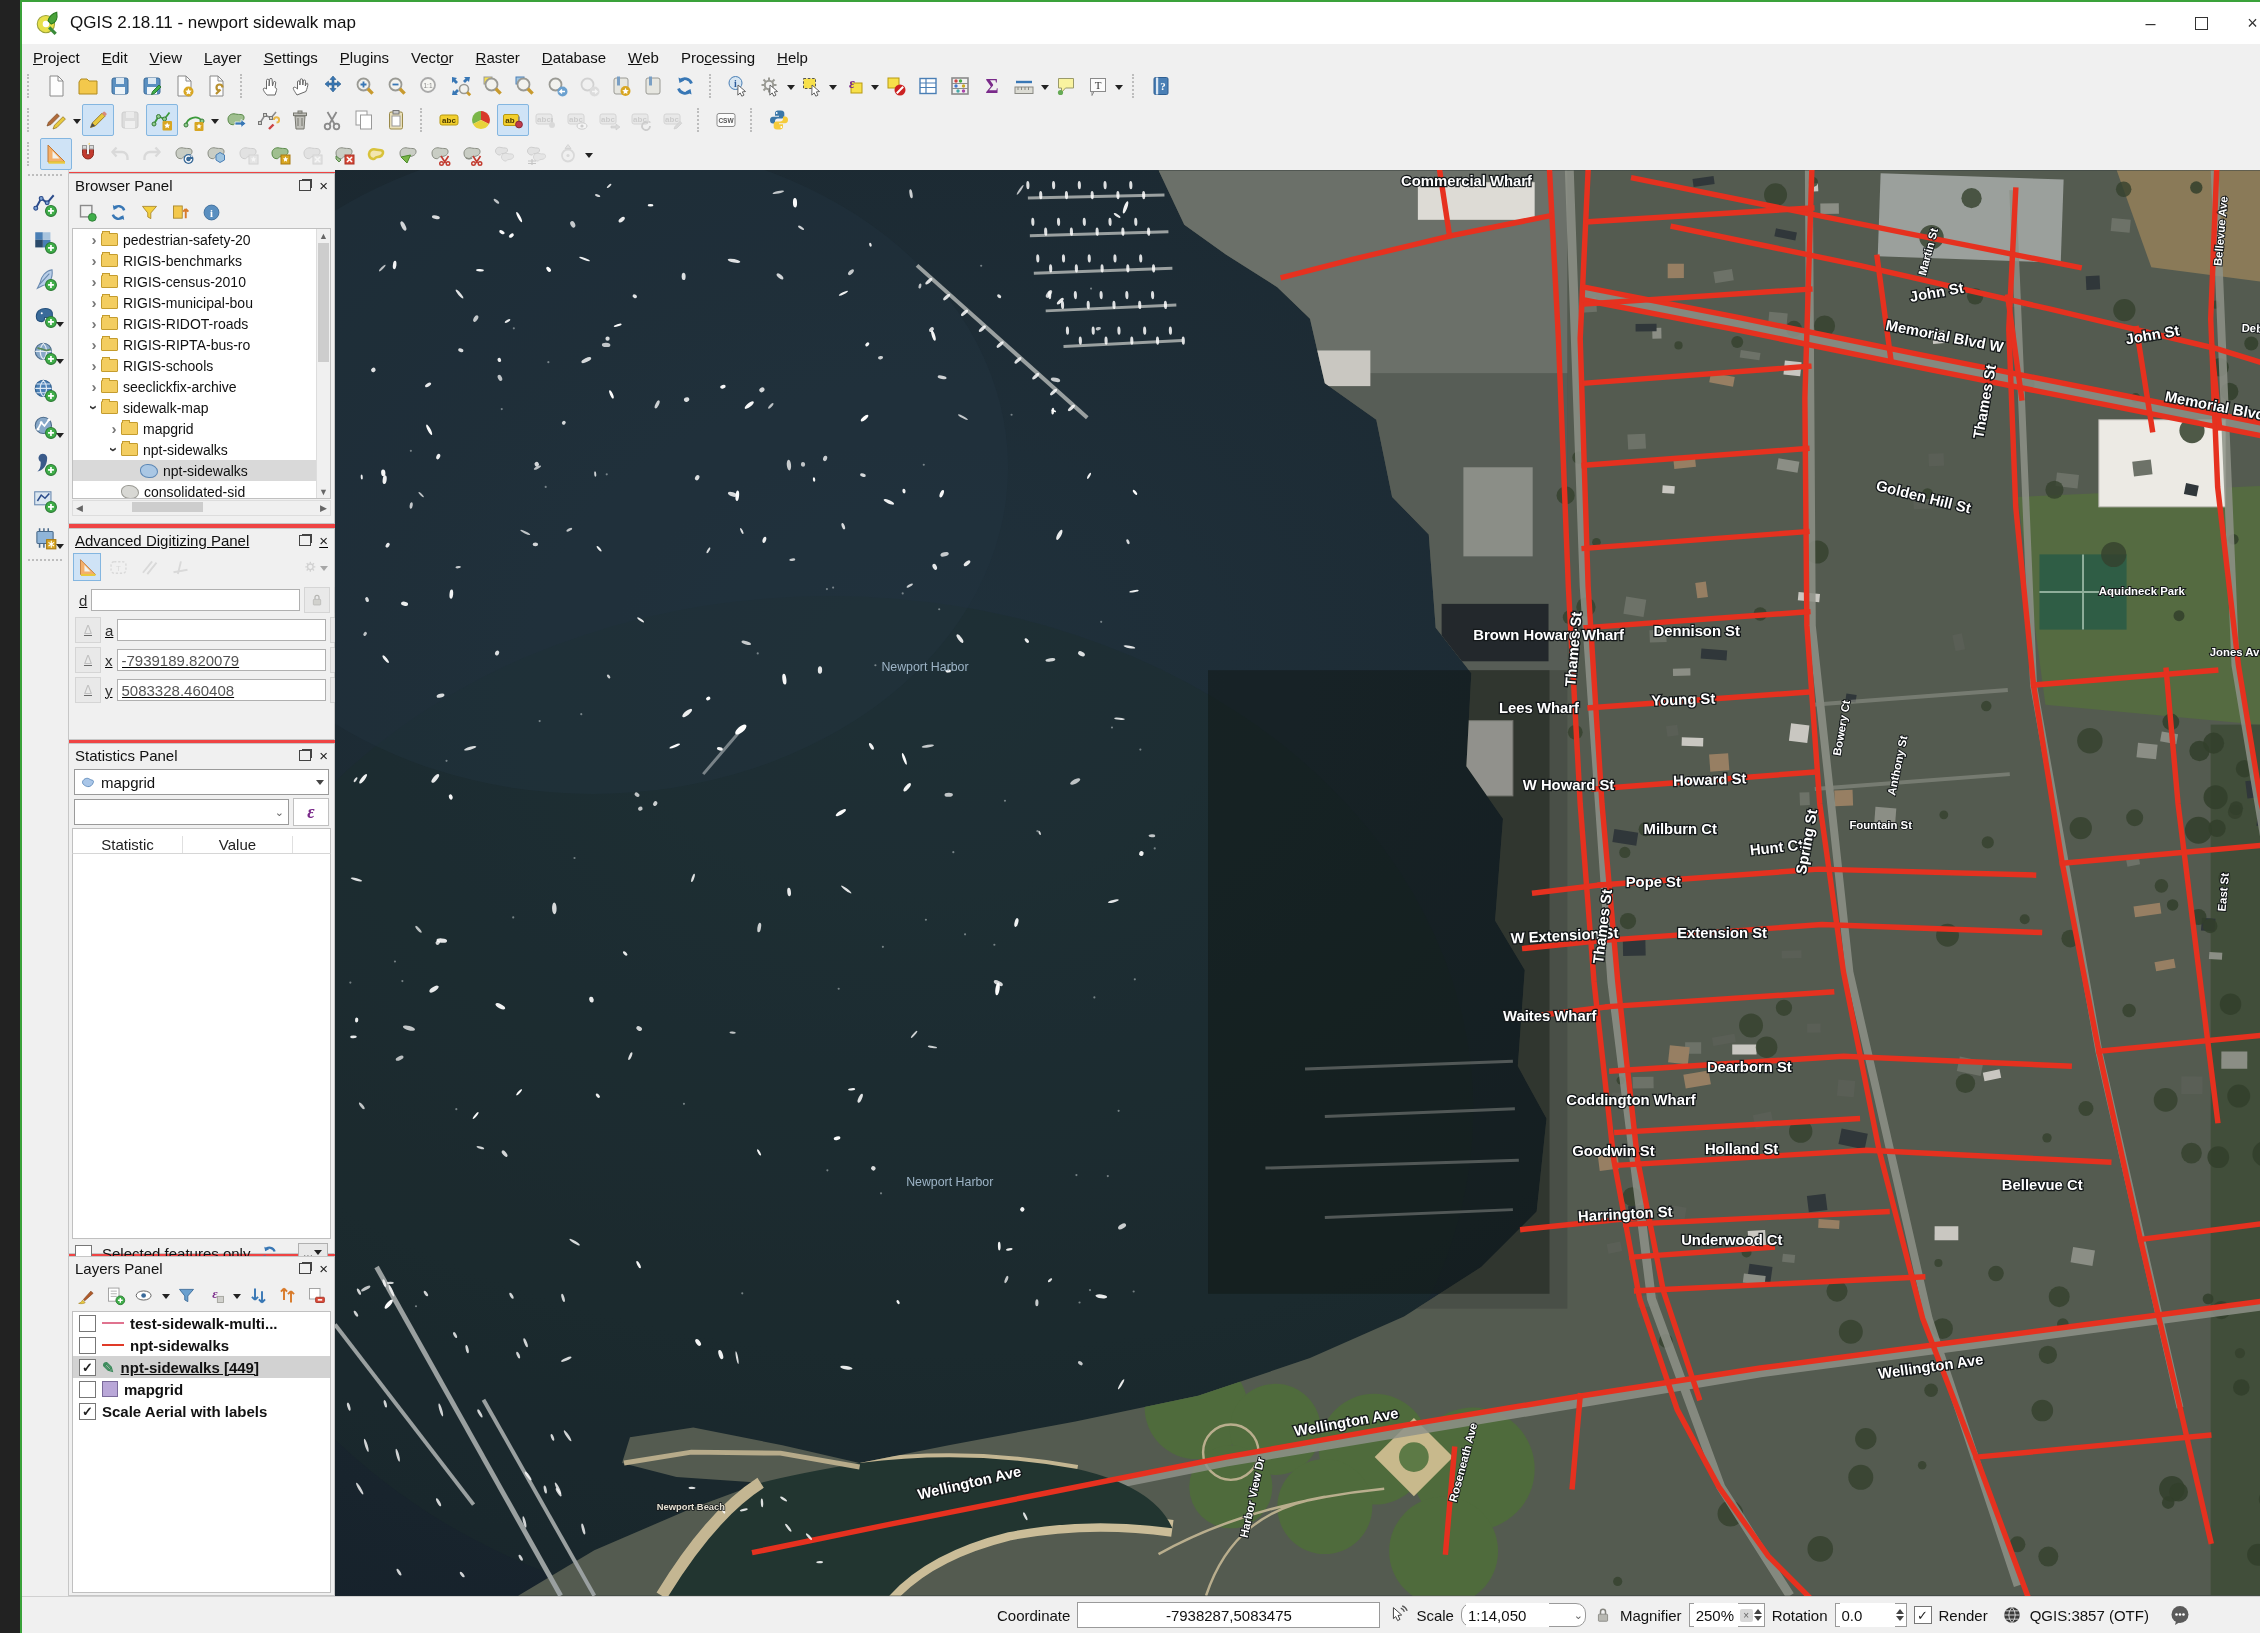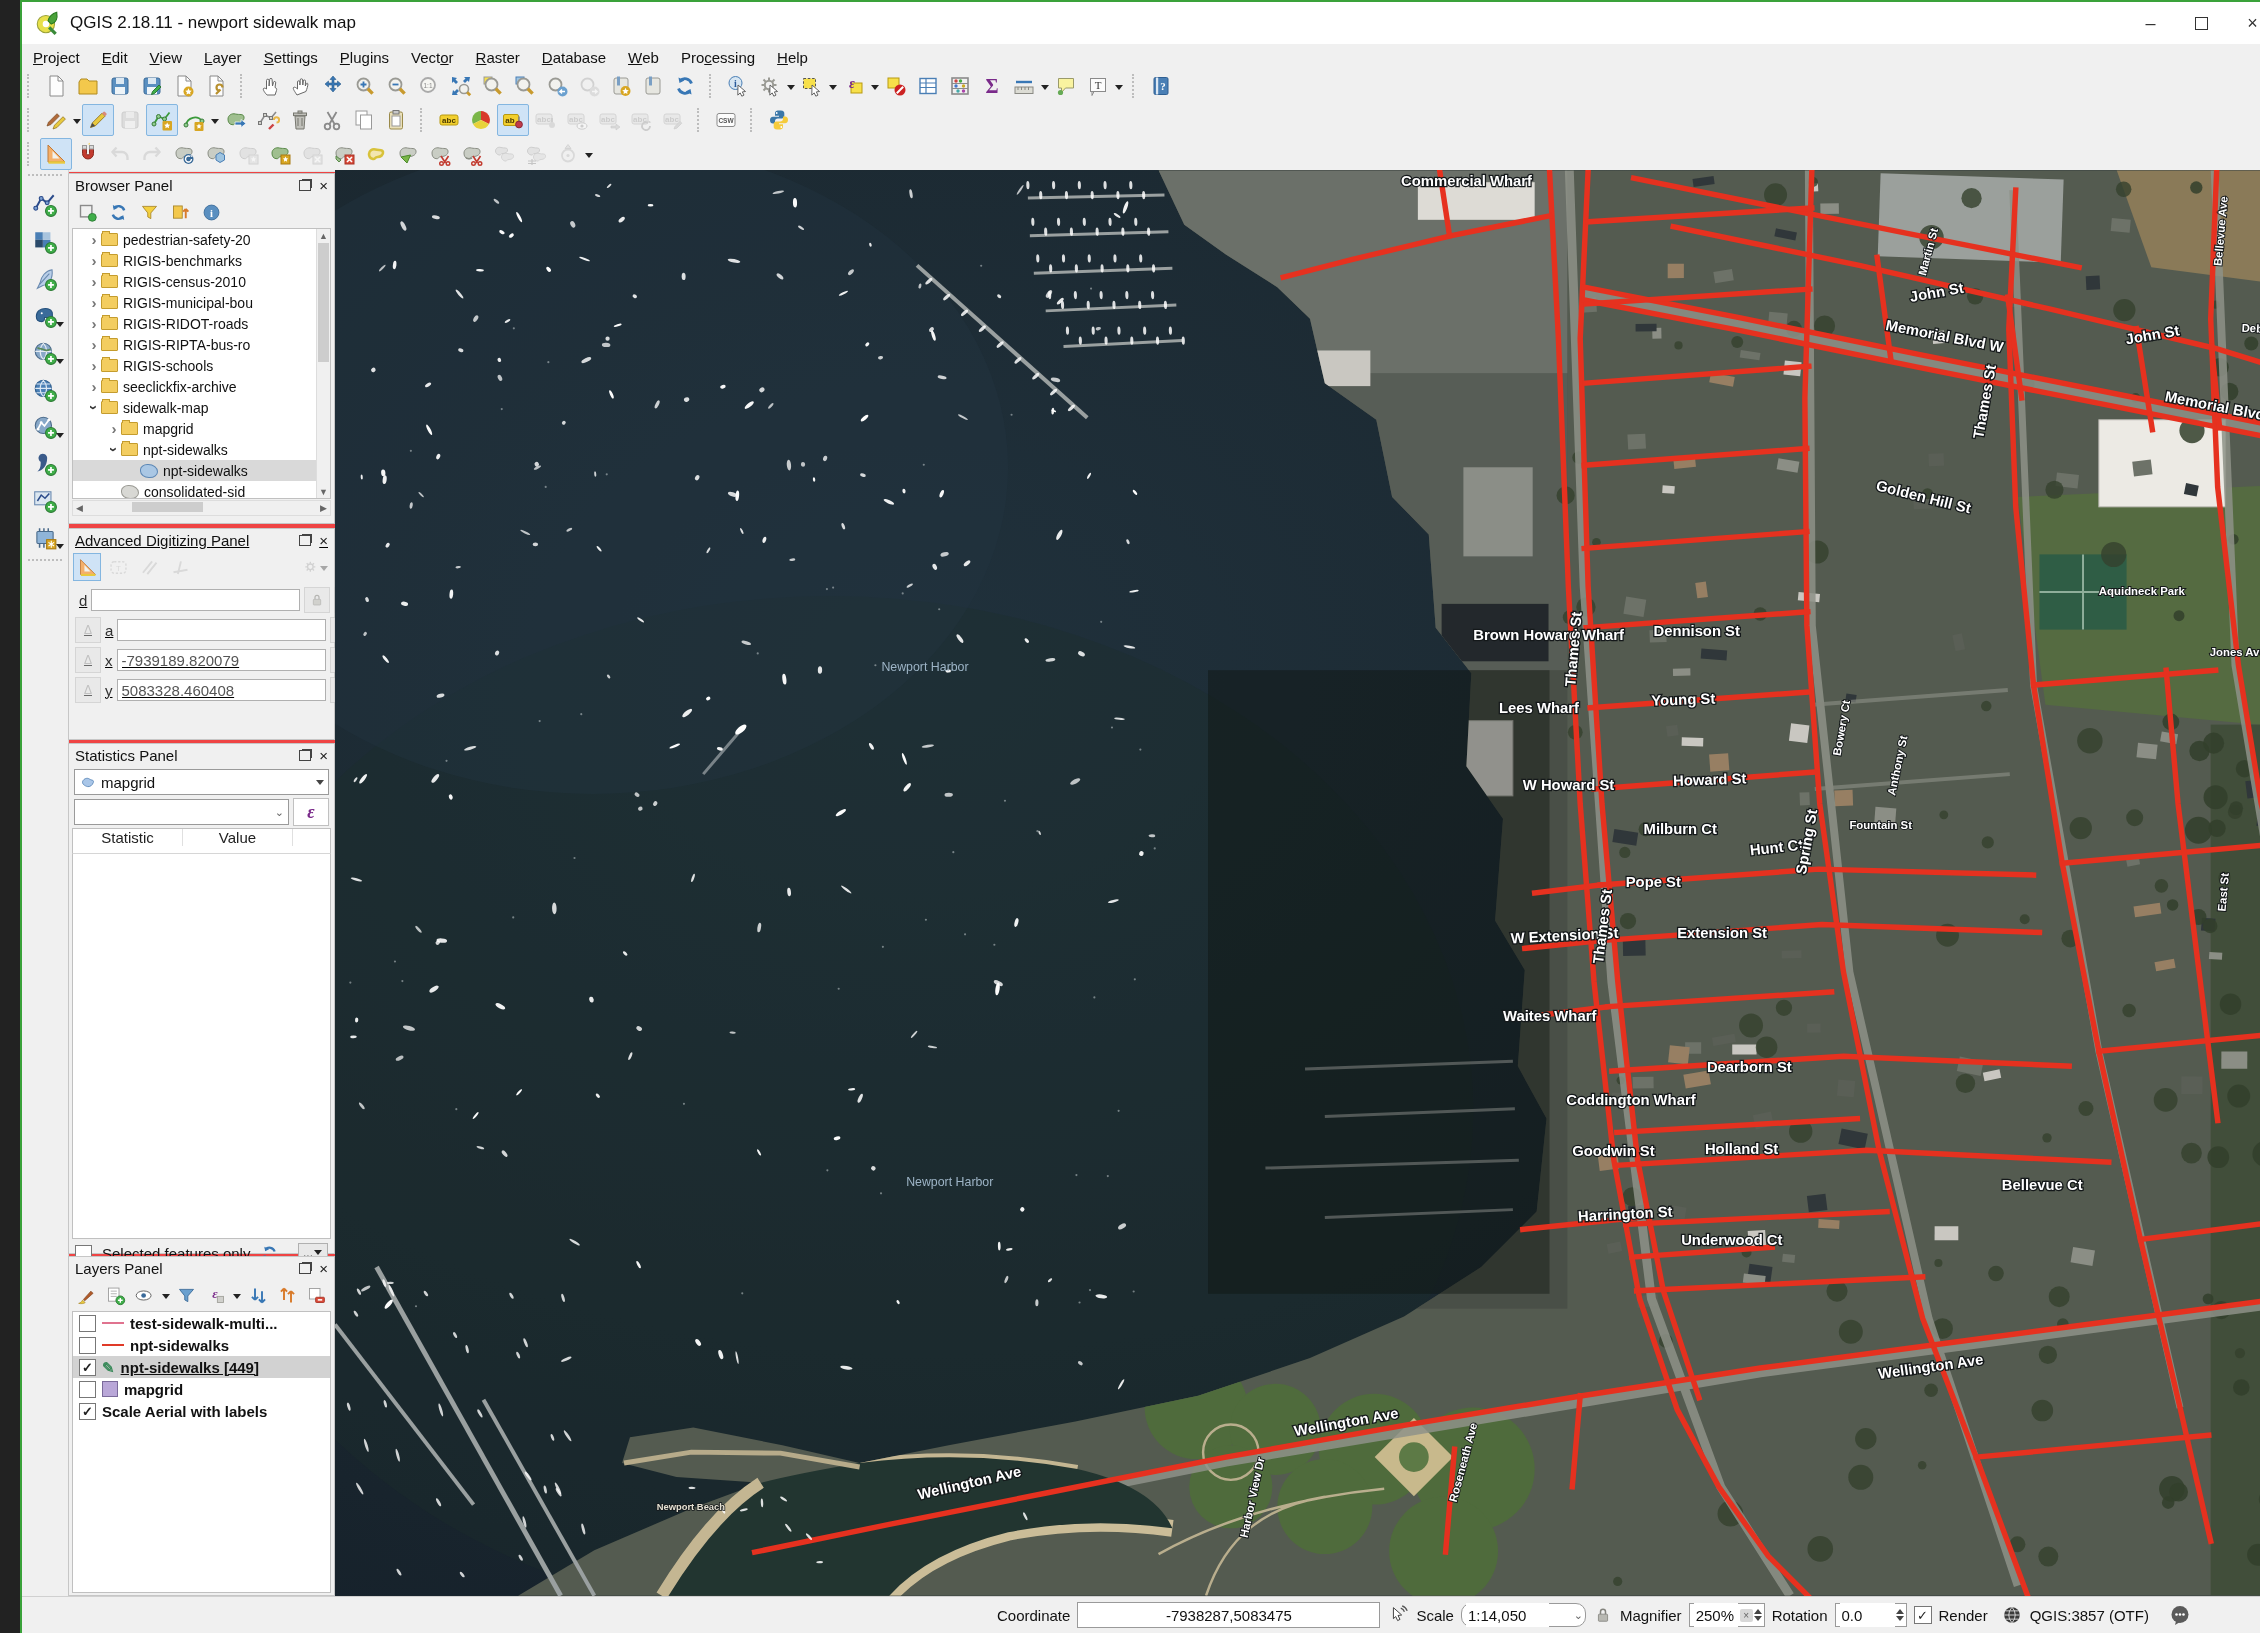--- a/index.html
+++ b/index.html
@@ -63,21 +63,21 @@
   .advrow{display:flex;align-items:center;margin:4px 6px;gap:4px;}
   .advrow .dlabel{width:14px;text-align:right;font-size:15px;color:#333;}
   .advrow input{flex:1;height:20px;border:1px solid #b0b0b0;background:#fff;font-size:15px;color:#555;padding:0 4px;font-family:"Liberation Sans",sans-serif;}
   .sqbtn{width:24px;height:24px;background:#e4e4e4;border:1px solid #c0c0c0;display:flex;align-items:center;justify-content:center;flex:none;}
   .sqbtn svg{width:16px;height:16px;}
   .sqbtn.ghost{opacity:.55;}
   .deltab{font-size:12px;color:#999;}
   
   .combo{display:flex;align-items:center;background:#fff;border:1px solid #9a9a9a;height:24px;margin:3px 5px;padding:0 4px;font-size:15px;color:#111;}
   .combo .caret{margin-left:auto;width:0;height:0;border:4px solid transparent;border-top:5px solid #444;margin-top:4px;}
-  .statshead{display:flex;background:#fff;border:1px solid #c0c0c0;border-bottom:1px solid #d6d6d6;margin:2px 3px 0 3px;height:24px;align-items:flex-start;font-size:15px;color:#222;}
+  .statshead{display:flex;background:#fff;border:1px solid #c0c0c0;border-bottom:1px solid #d6d6d6;margin:2px 3px 0 3px;height:24px;align-items:flex-end;font-size:15px;color:#222;}
   .statsbody{background:#fff;border:1px solid #c0c0c0;border-top:none;margin:0 3px;}
   .selrow{display:flex;align-items:center;gap:10px;padding:4px 6px;font-size:15px;color:#111;}
   .chk{width:15px;height:15px;background:#fff;border:1px solid #777;display:flex;align-items:center;justify-content:center;font-size:13px;color:#222;flex:none;}
   .dotsbtn{margin-left:auto;background:#e8e8e8;border:1px solid #b0b0b0;font-size:12px;padding:0 4px;height:18px;display:flex;align-items:center;color:#333;}
   
   #layerlist{background:#fff;border:1px solid #c0c0c0;margin:0 3px;height:280px;overflow:hidden;}
   .lrow{height:22px;display:flex;align-items:center;gap:6px;padding-left:6px;font-size:15px;font-weight:bold;color:#111;white-space:nowrap;}
   .lrow.sel{background:#d2d2d2;}
   .lrow .u{text-decoration:underline;}
   .lsym-line{width:22px;height:0;border-top:2px solid red;flex:none;}

